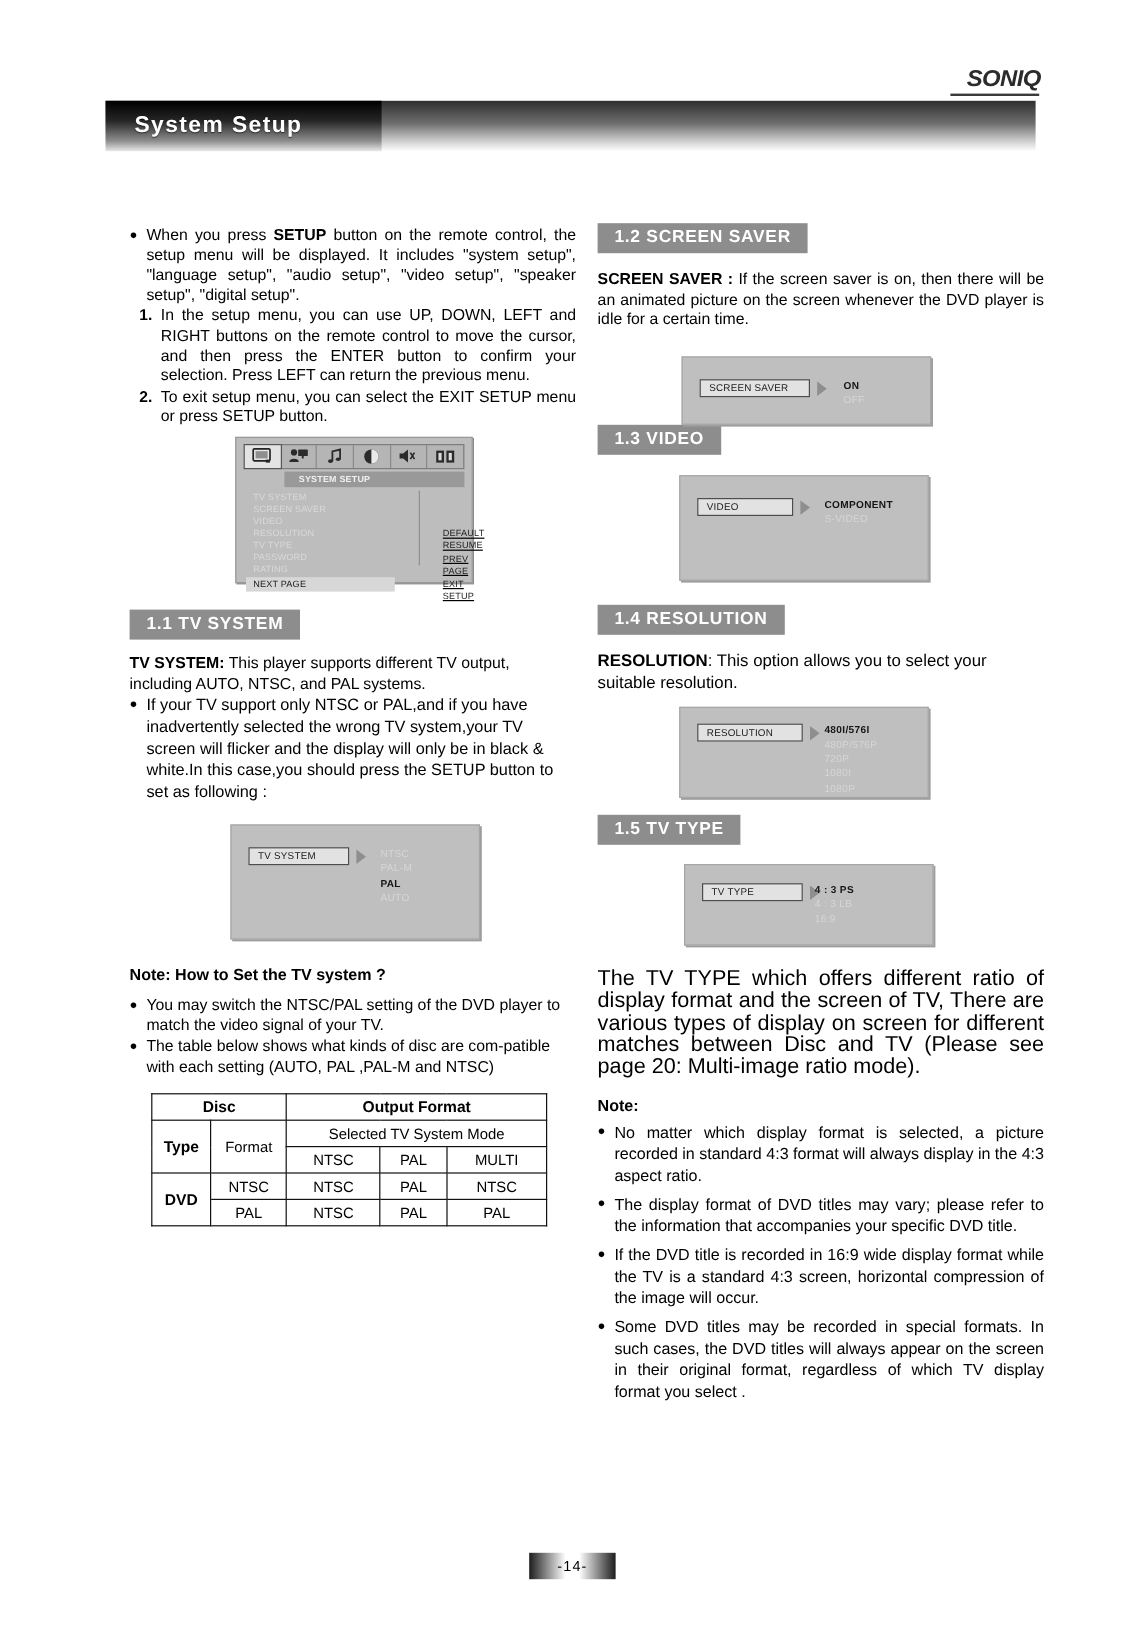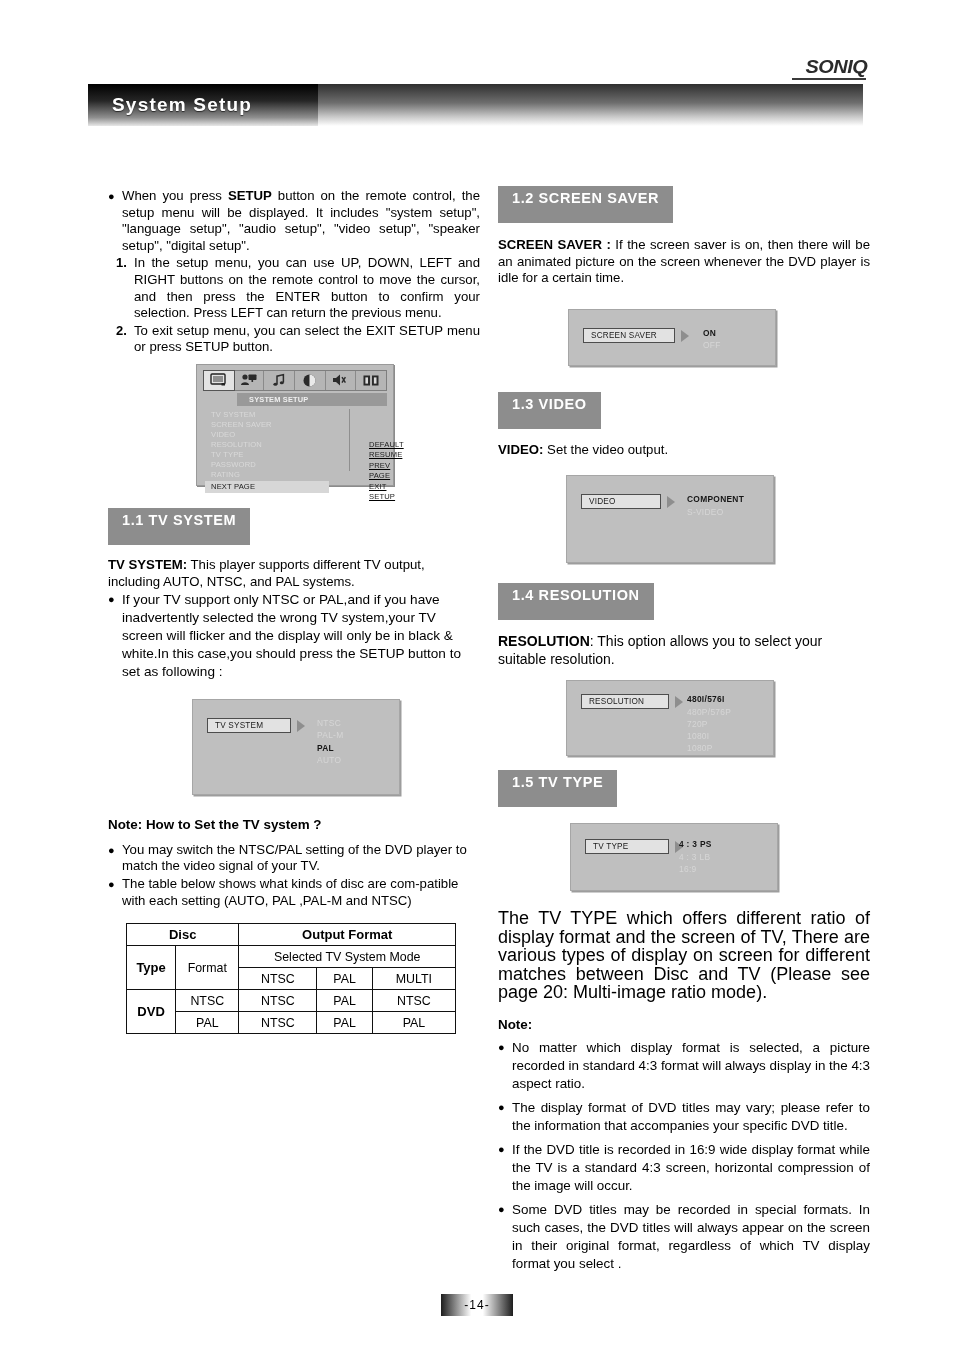--- a/index.html
+++ b/index.html
@@ -65,21 +65,21 @@
   .num-row { display:flex; padding-left:8px; }
   .num-lbl { flex:0 0 auto; width:18px; font-weight:bold; font-size:13px; line-height:16.6px;}
   .num-body { flex:1 1 auto; }
 
   
   .sec-bar {
     display:inline-block;
     background:#8d8d8d;
     color:#ffffff;
     font-weight:bold;
-    padding:4px 14px 17px 14px;
+    padding:4px 14px 5px 14px;
     letter-spacing:.6px;
   }
   .sec-bar.big { font-size:16.5px; padding:6px 18px 7px 14px; }
   .sec-bar.sm  { font-size:14.5px; }
 
   
   .osd-main {
     width:198px; height:122px;
     background:#bdbdbd;
     border:1px solid #9a9a9a;
@@ -362,26 +362,23 @@
     <div class="lbl-box" style="left:14px;top:18px;width:92px;height:15px;">
       <span>SCREEN SAVER</span>
     </div>
     <div class="osd-arrow" style="left:112px;top:20px;"></div>
     <div class="osd-opts" style="left:134px;top:17px;">
       <div class="osd-opt on">ON</div>
       <div class="osd-opt">OFF</div>
     </div>
   </div>
 
-  <div style="margin-top:26px;">
+  <div style="">
     <span class="sec-bar sm">1.3  VIDEO</span>
   </div>
-  <p class="body-txt" style="margin-top:13px;">
-    <span class="b">VIDEO:</span><span> Set   the video output.</span>
-  </p>
 
   <div class="osd-panel" style="width:208px;height:88px;margin:17px 0 0 68px;">
     <div class="lbl-box" style="left:14px;top:18px;width:80px;height:15px;">
       <span>VIDEO</span>
     </div>
     <div class="osd-arrow" style="left:100px;top:20px;"></div>
     <div class="osd-opts" style="left:120px;top:17px;">
       <div class="osd-opt on">COMPONENT</div>
       <div class="osd-opt">S-VIDEO</div>
     </div>

